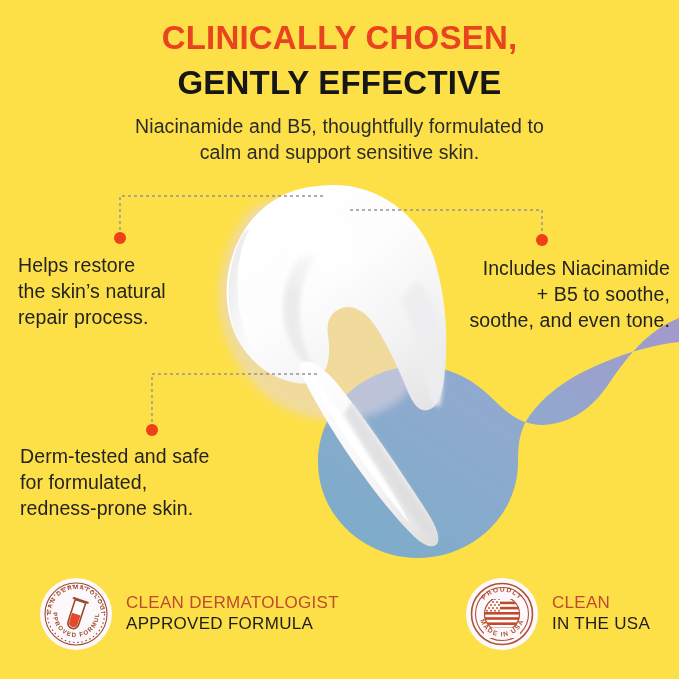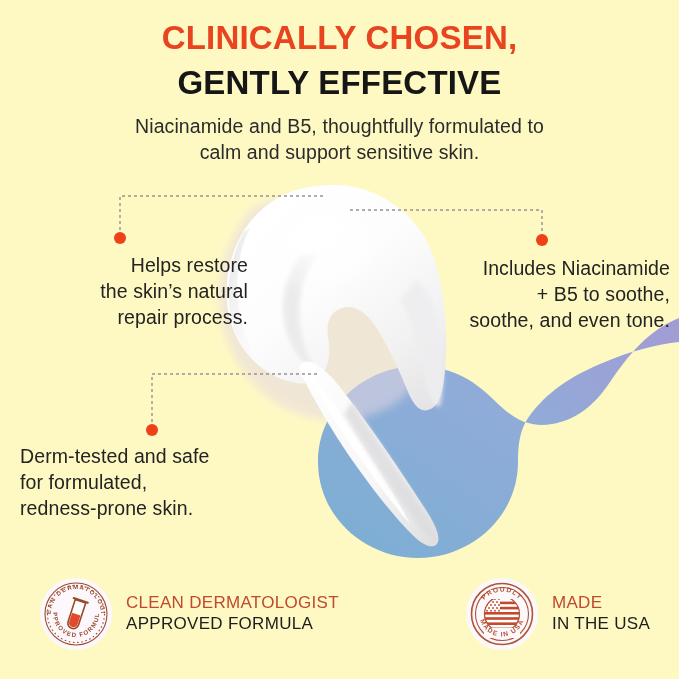--- a/index.html
+++ b/index.html
@@ -10,21 +10,21 @@
     width: 679px;
     height: 679px;
     overflow: hidden;
     font-family: "Liberation Sans", sans-serif;
     background: #fbeff7;
   }
   #stage {
     position: relative;
     width: 679px;
     height: 679px;
-    background: #fef9c3;
+    background: #fde047;
     overflow: hidden;
   }
 
   
   .blob-layer {
     position: absolute;
     inset: 0;
     pointer-events: none;
   }
 
@@ -74,21 +74,21 @@
 
   
   .callout {
     position: absolute;
     font-size: 19.5px;
     font-weight: 300;
     color: #232323;
     line-height: 1.34;
     letter-spacing: 0.1px;
   }
-  .callout-1 { left: 18px;  top: 252px; width: 230px; text-align: right; }
+  .callout-1 { left: 18px;  top: 252px; width: 230px; text-align: left; }
   .callout-2 { left: 420px; top: 255px; width: 250px; text-align: right; }
   .callout-3 { left: 20px;  top: 443px; width: 265px; }
 
   .dot {
     position: absolute;
     width: 12px;
     height: 12px;
     border-radius: 50%;
     background: #ef4118;
   }
@@ -395,19 +395,19 @@
           <rect x="18" y="50" width="36" height="10" fill="#fdf8fb"></rect>
           <text font-family="'Liberation Sans', sans-serif" font-size="6.6" fill="#b05234" letter-spacing="1.3" font-weight="bold">
             <textPath href="#arcTopU" startOffset="50%" text-anchor="middle">PROUDLY</textPath>
           </text>
           <text font-family="'Liberation Sans', sans-serif" font-size="6.6" fill="#b05234" letter-spacing="1.3" font-weight="bold">
             <textPath href="#arcBotU" startOffset="50%" text-anchor="middle">MADE IN USA</textPath>
           </text>
         </svg>
       </div>
       <div class="badge-text">
-        <div class="badge-line-1">MADE</div>
+        <div class="badge-line-1">CLEAN</div>
         <div class="badge-line-2">IN THE USA</div>
       </div>
     </div>
 
   </div>
 </div>
 
 </body></html>

